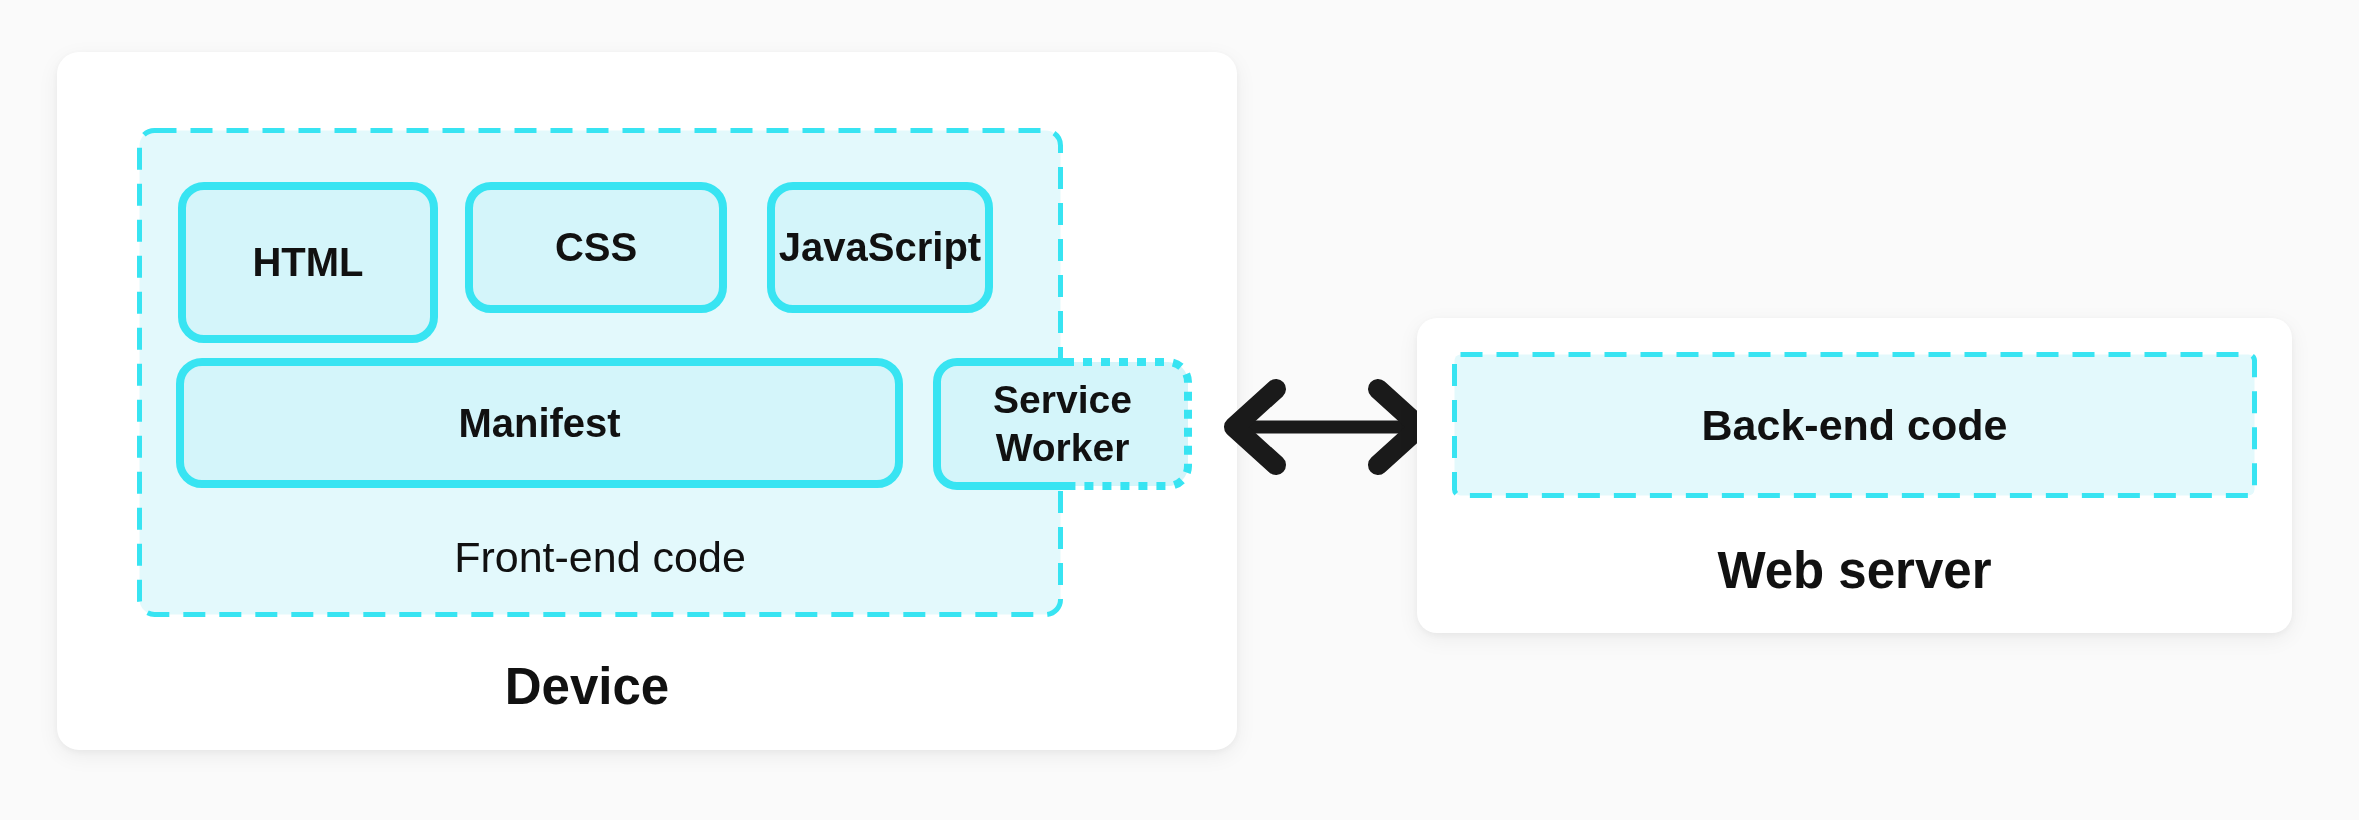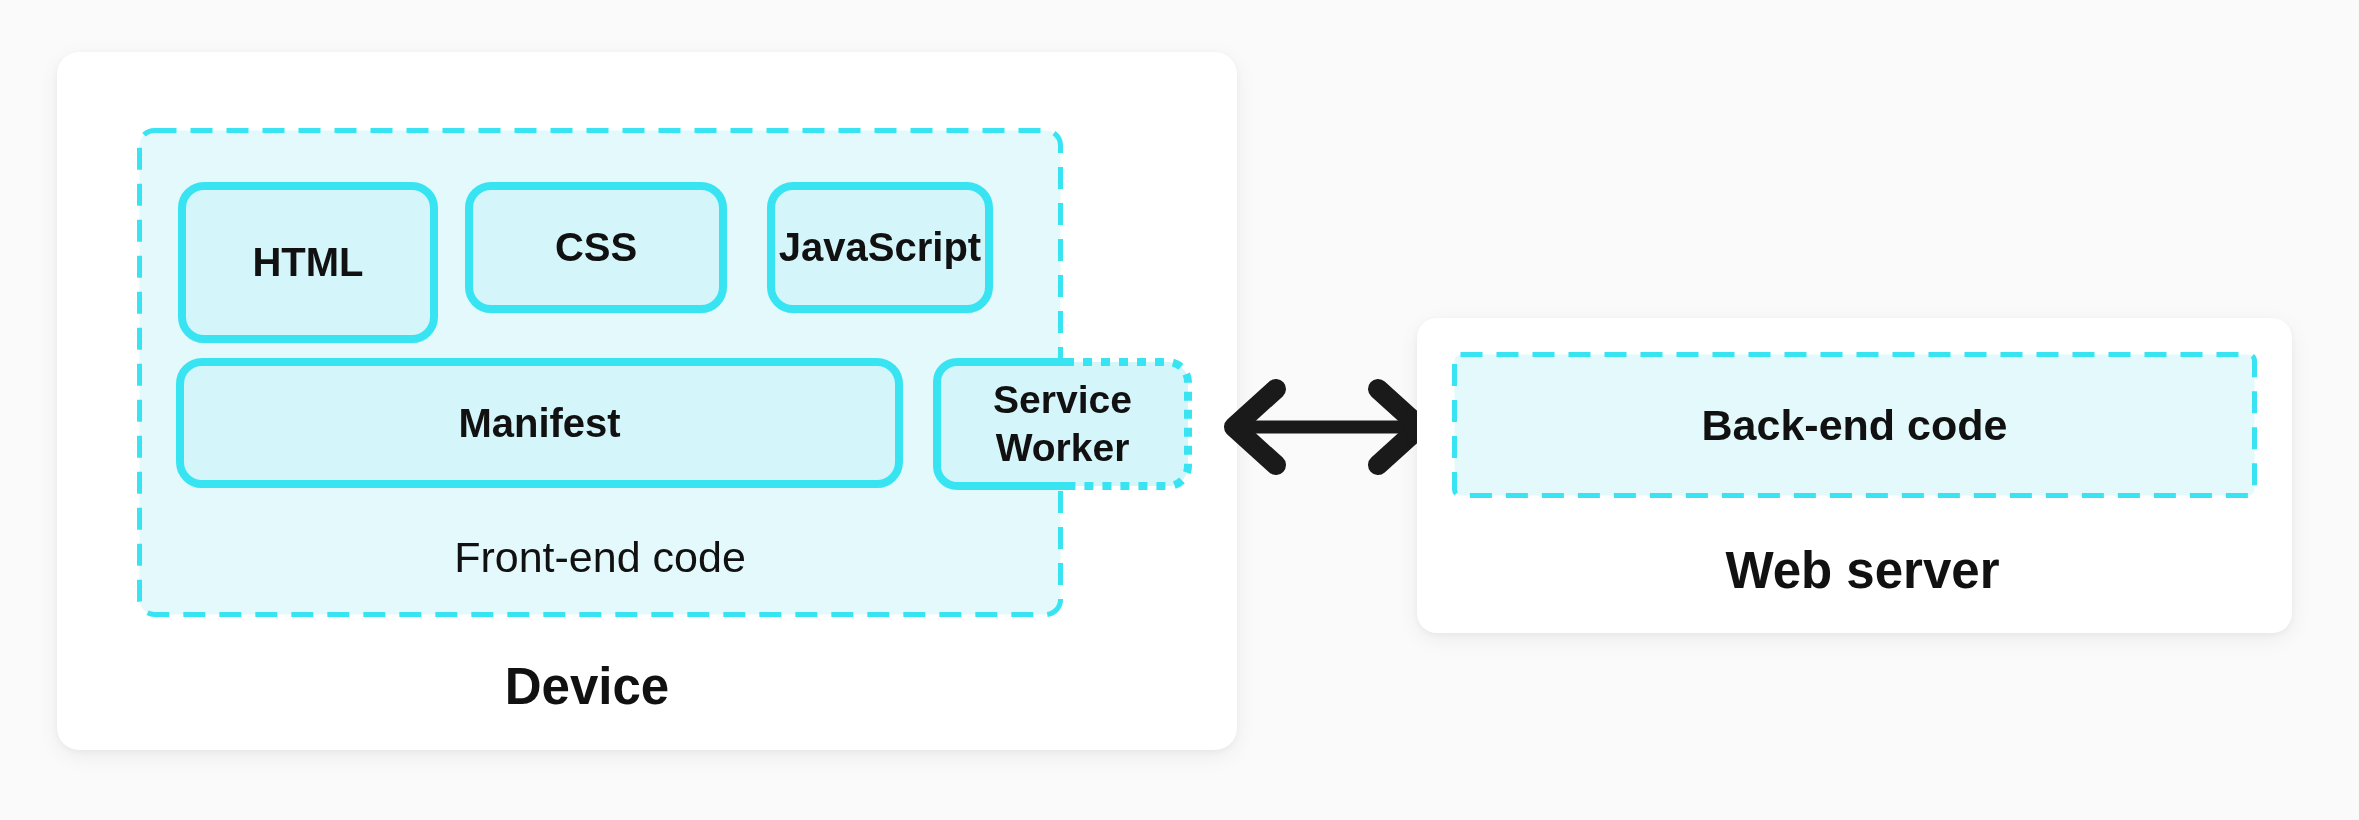--- a/index.html
+++ b/index.html
@@ -59,21 +59,21 @@
   .sw-box > span{position:relative;}
 
   .caption{
     position:absolute;
     display:flex;align-items:center;justify-content:center;
     text-align:center;
   }
   .frontend-label{left:80px;top:483px;width:926px;height:44px;font-size:43px;font-weight:400;}
   .device-label{left:0;top:608px;width:1060px;height:52px;font-size:51px;font-weight:700;}
   .backend-label{font-size:43px;font-weight:700;position:relative;}
-  .server-label{left:8px;top:226px;width:875px;height:52px;font-size:51px;font-weight:700;}
+  .server-label{left:0;top:226px;width:875px;height:52px;font-size:51px;font-weight:700;}
 
   .arrow{position:absolute;left:1220px;top:372px;width:214px;height:110px;}
 </style>
 </head>
 <body>
 
 <div class="stage">
 
   <div class="card device-card">
 

